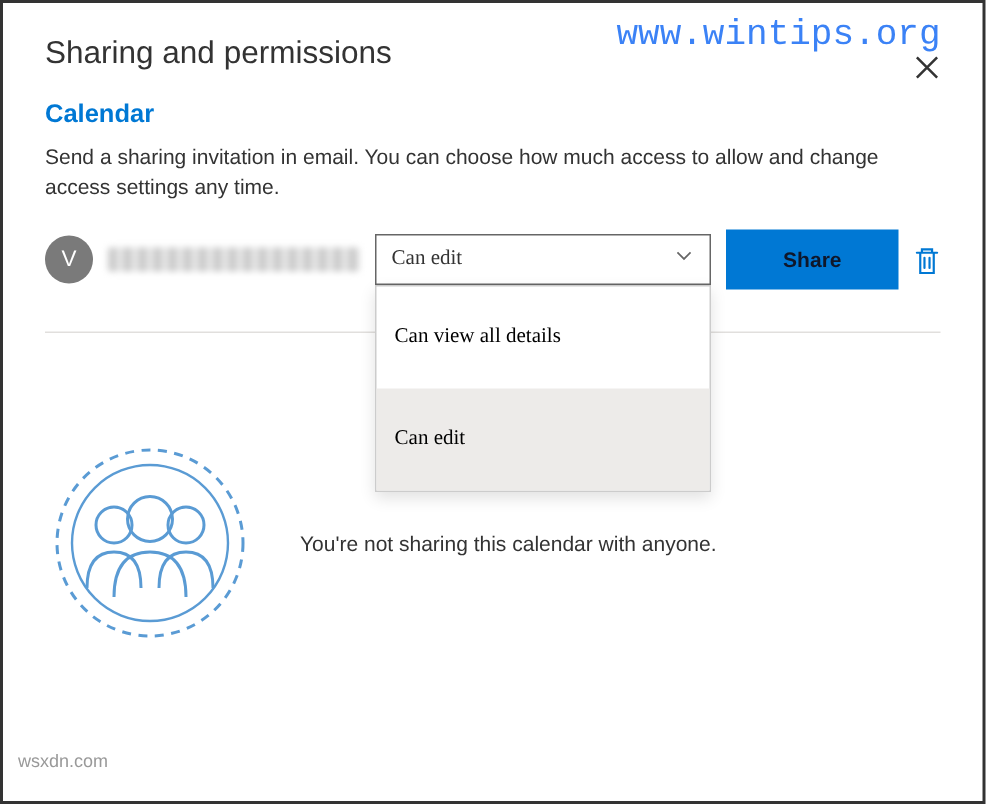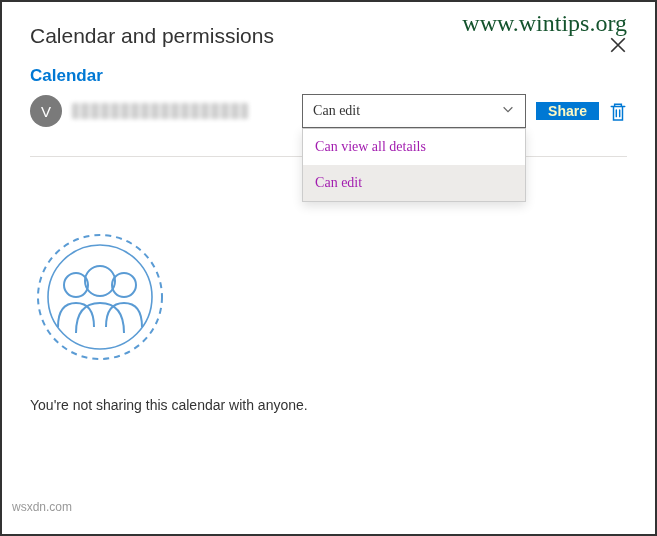--- a/index.html
+++ b/index.html
@@ -13,22 +13,22 @@
     }
     .panel {
       padding: 22px 28px;
       position: relative;
     }
     .watermark {
       position: absolute;
       top: 8px;
       right: 28px;
       font-size: 24px;
-      color: #14532d;
-      font-family: Liberation Serif, serif;
+      color: #3b82f6;
+      font-family: Liberation Mono, monospace;
       pointer-events: none;
     }
     .panel-title {
       font-size: 21px;
       font-weight: 400;
       color: #333;
       margin-bottom: 18px;
     }
     .close-btn {
       position: absolute;
@@ -98,47 +98,47 @@
     .menu {
       position: absolute;
       top: 34px; left: 0;
       width: 224px;
       background: #fff;
       border: 1px solid #ccc;
       box-shadow: 0 4px 10px rgba(0,0,0,0.12);
       z-index: 10;
     }
     .menu-item {
-      padding: 10px 12px;
-      font-size: 14px;
-      color: #a21caf;
+      padding: 26px 12px;
+      font-size: 14px;
+      color: #000000;
       cursor: pointer;
     }
     .menu-item.selected { background: #edebe9; }
     .share-btn {
       background: #0078d4;
-      color: #fef9c3;
+      color: #0f172a;
       border: none;
-      height: 18px;
-      padding: 0 12px;
+      height: 40px;
+      padding: 0 38px;
       font-size: 14px;
       font-weight: 600;
       cursor: pointer;
     }
     .trash {
       width: 18px; height: 18px;
       color: #0078d4;
       cursor: pointer;
       flex-shrink: 0;
     }
     .divider { border: none; border-top: 1px solid #e1dfdd; margin-bottom: 70px; }
     .empty {
       display: flex;
-      flex-direction: column;
-      align-items: flex-start;
+      flex-direction: row;
+      align-items: center;
       gap: 30px;
     }
     .empty-text {
       font-size: 14px;
       color: #333;
     }
     .people-icon { width: 140px; height: 140px; }
     .footer-wm {
       position: absolute;
       bottom: 20px;
@@ -147,29 +147,30 @@
       color: #999;
     }
   </style>
 </head>
 <body>
 
 <div class="panel">
 
   <div class="watermark">www.wintips.org</div>
 
-  <h1 class="panel-title">Calendar and permissions</h1>
+  <h1 class="panel-title">Sharing and permissions</h1>
 
   <div class="close-btn">
     <svg viewBox="0 0 16 16">
         <path d="M2 2 L14 14 M14 2 L2 14" stroke="currentColor" stroke-width="1.5" fill="none"></path>
       </svg>
   </div>
 
   <h2 class="section-title">Calendar</h2>
+  <p class="desc">Send a sharing invitation in email. You can choose how much access to allow and change access settings any time.</p>
 
   <div class="share-row">
     <div class="avatar">V</div>
     <div class="email"></div>
 
     <div class="dropdown-wrap">
       <div class="dropdown">
         <span>Can edit</span>
         <span class="chevron">
           <svg width="14" height="14" viewBox="0 0 16 16">

